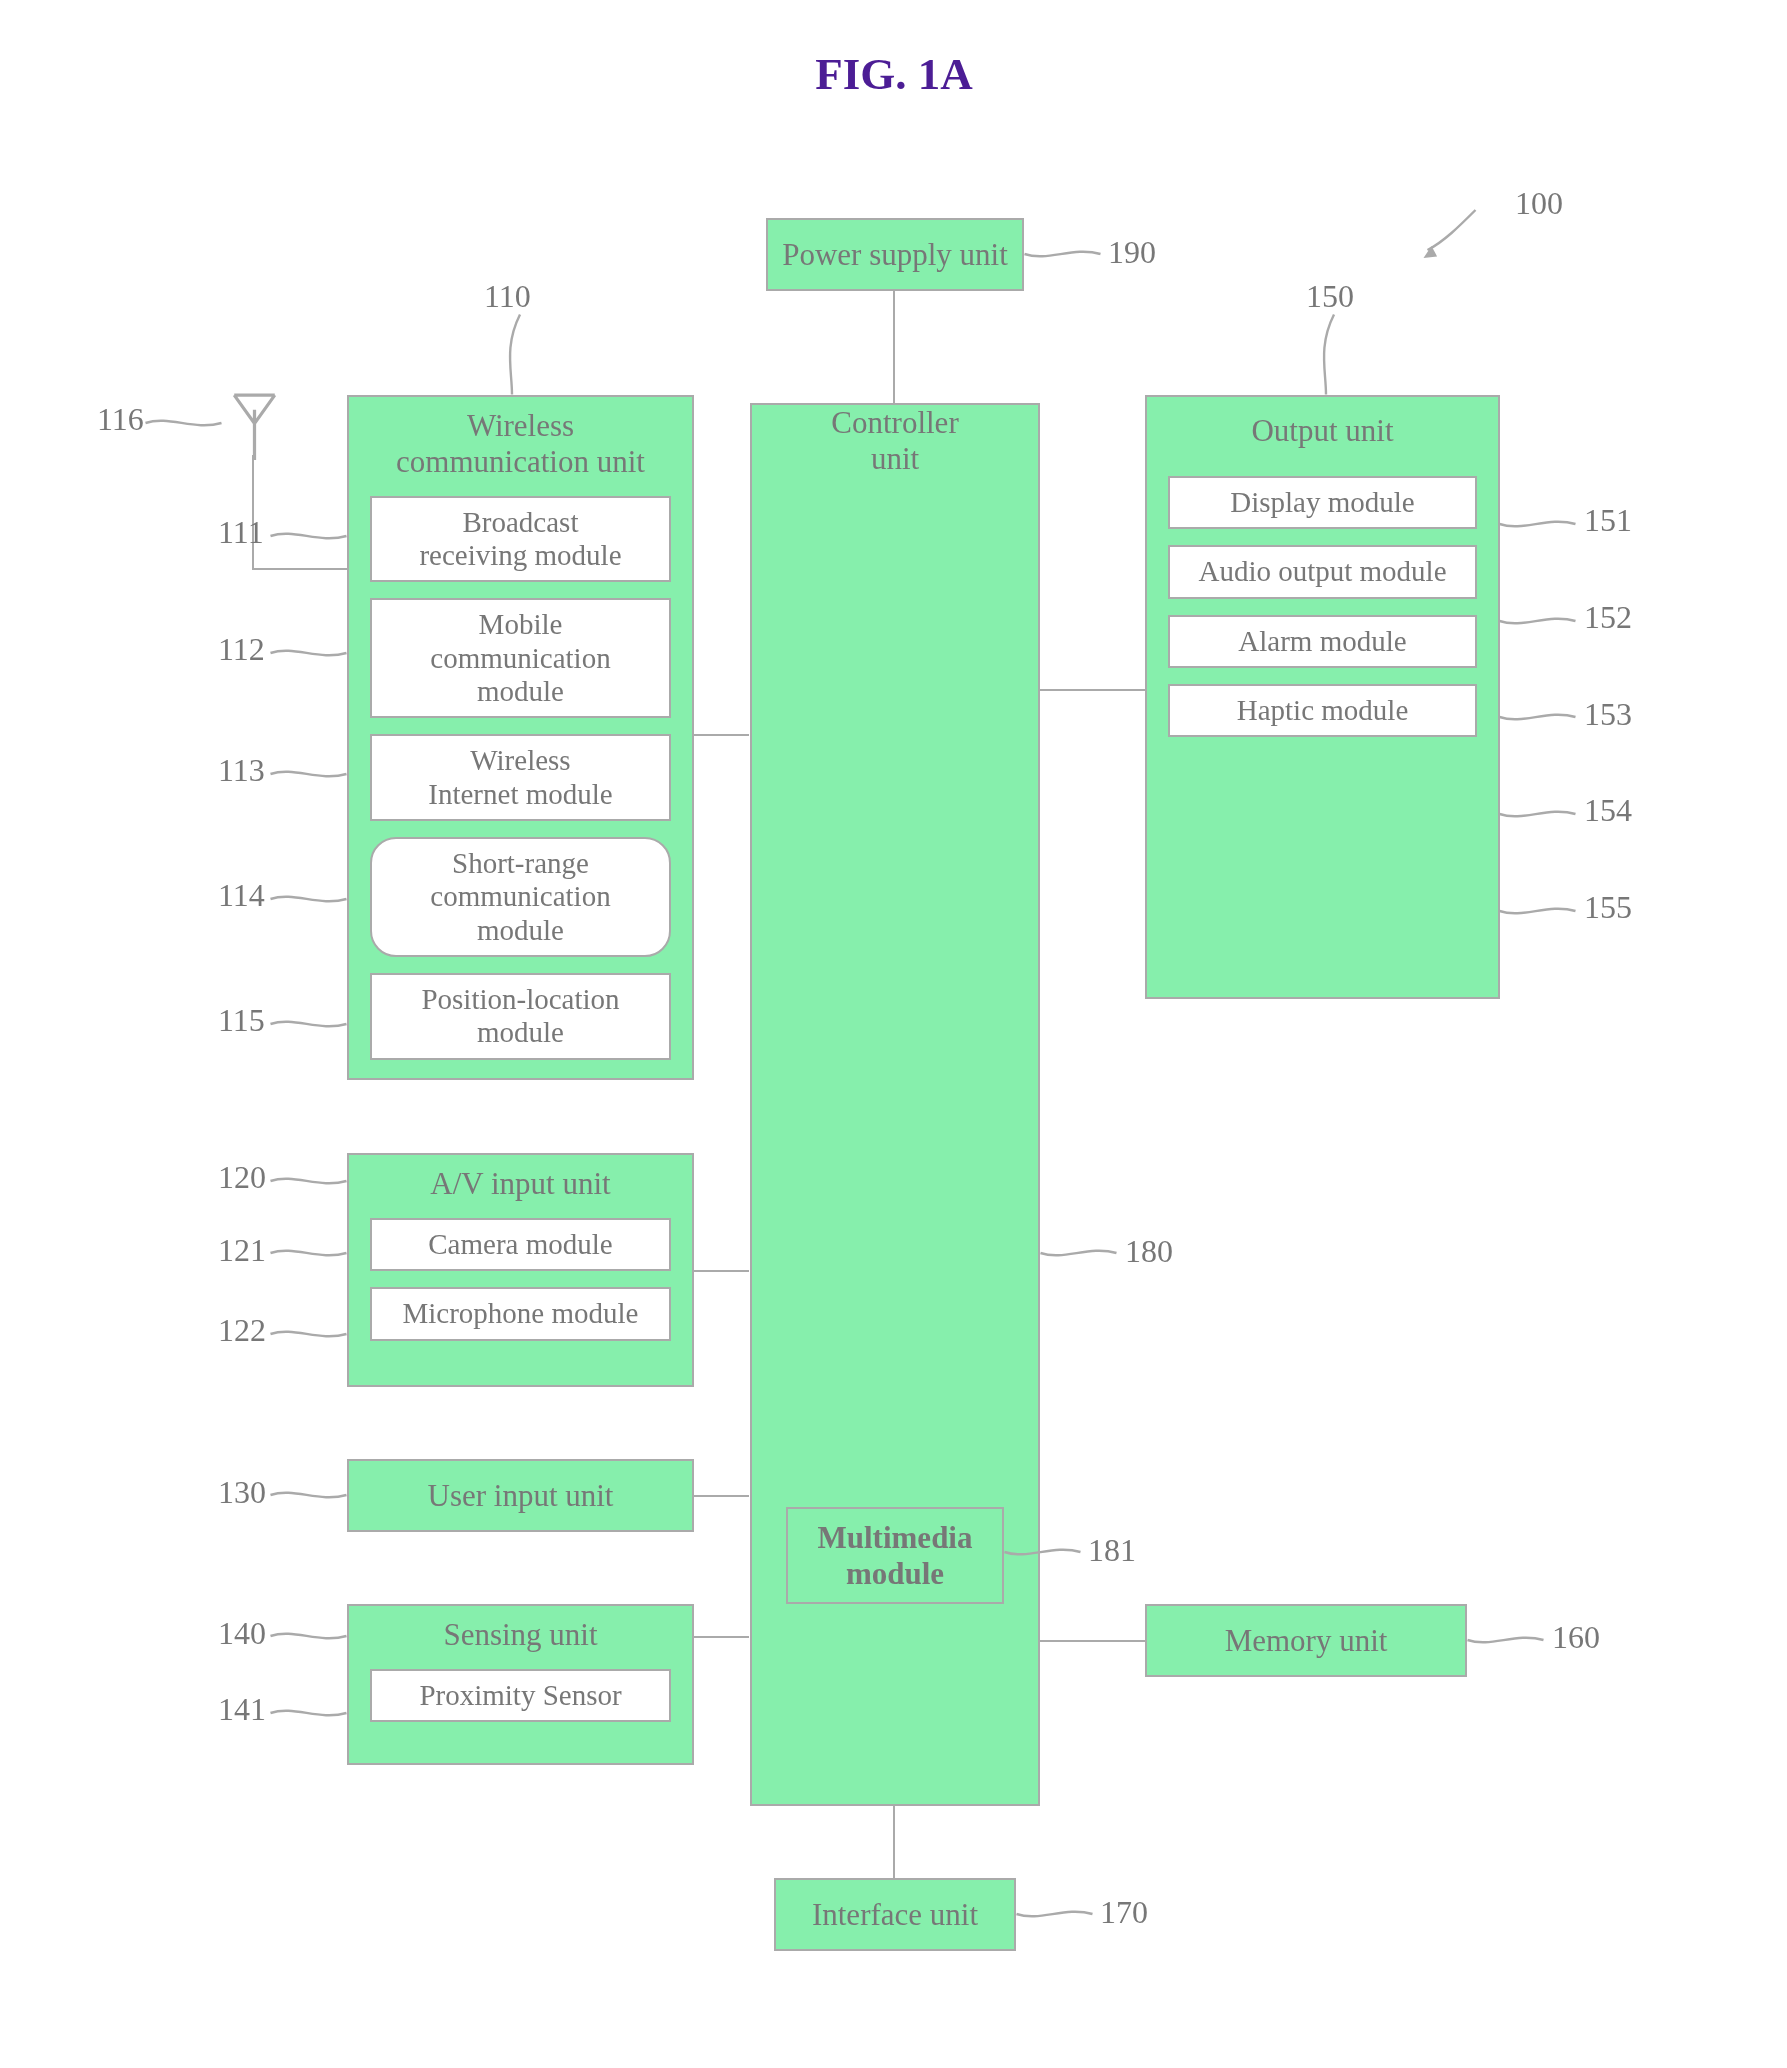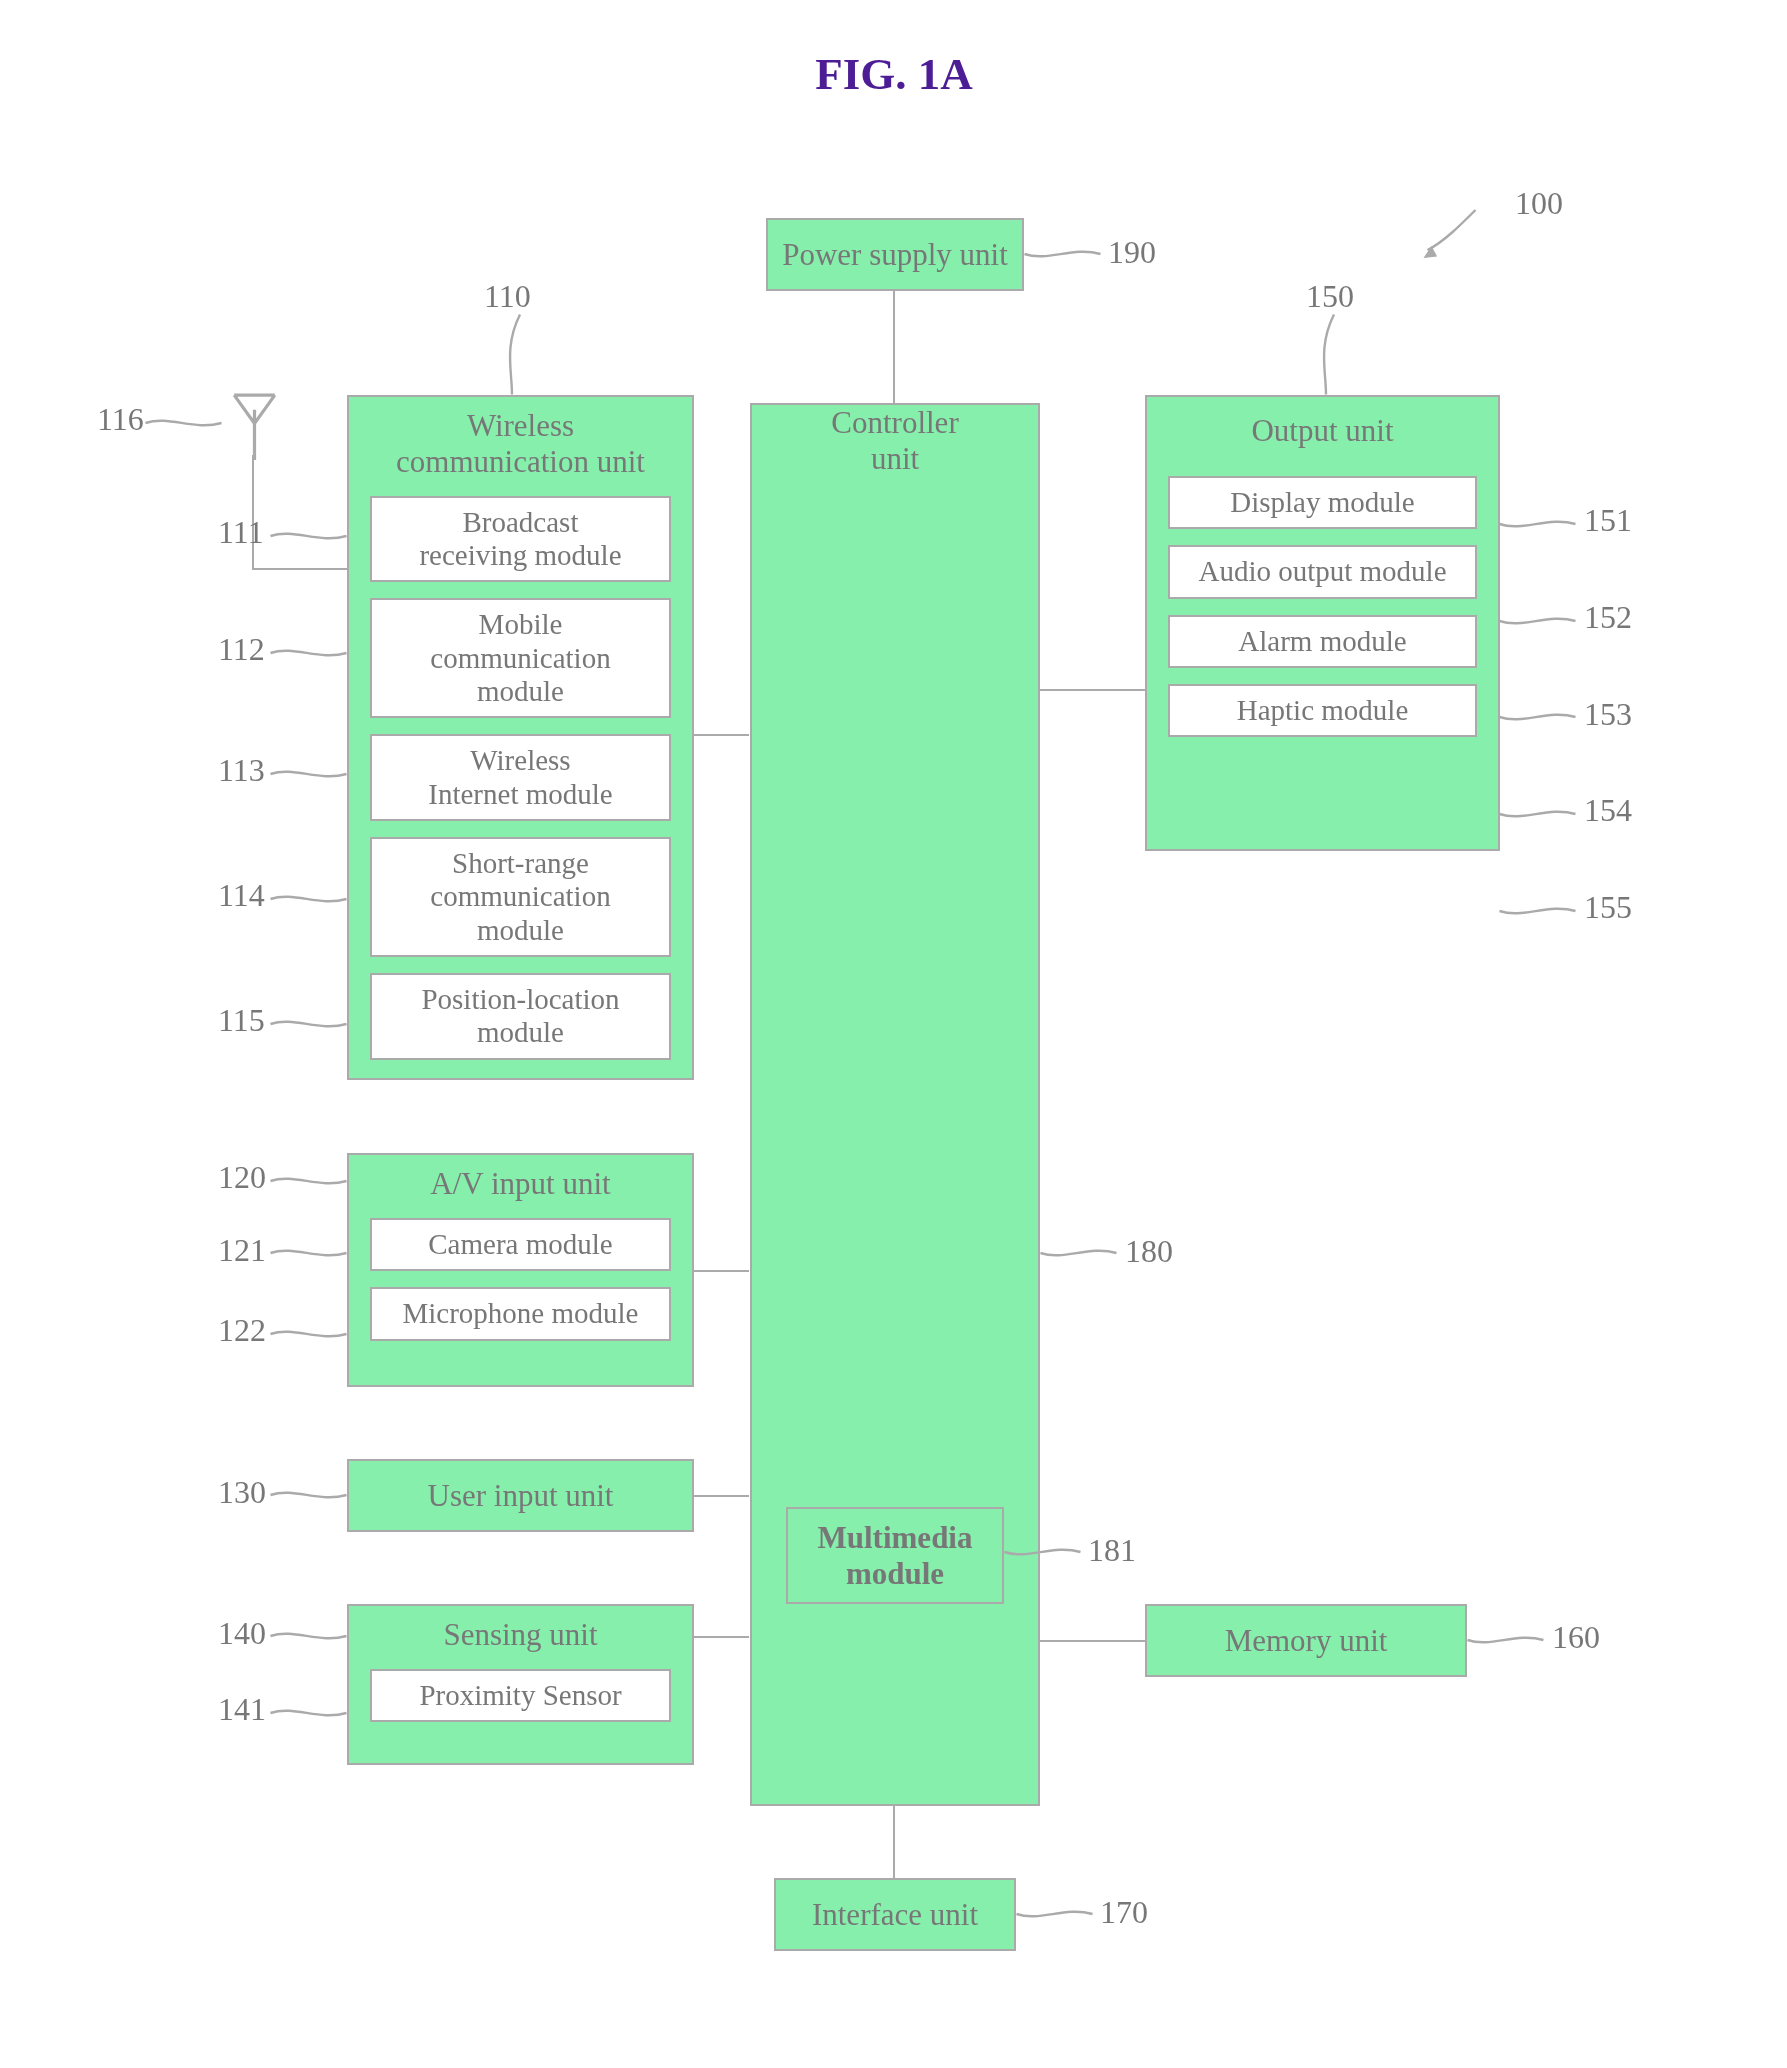--- a/index.html
+++ b/index.html
@@ -129,21 +129,21 @@
   <div class="box" style="left:347px; top:395px; width:347px; height:685px; justify-content:flex-start;">
     <div class="group-title" style="white-space:pre-line;">Wireless
 communication unit</div>
     <div class="inner-box" style="white-space:pre-line;">Broadcast
 receiving module</div>
     <div class="inner-box" style="white-space:pre-line;">Mobile
 communication
 module</div>
     <div class="inner-box" style="white-space:pre-line;">Wireless
 Internet module</div>
-    <div class="inner-box" style="white-space:pre-line;">Short-range
+    <div class="inner-box" style="white-space:pre-line;border-radius:26px;">Short-range
 communication
 module</div>
     <div class="inner-box" style="white-space:pre-line;">Position-location
 module</div>
   </div>
 
   <svg class="lead-curve" style="left:484px; top:314px; width:64px; height:81px;" viewBox="0 0 80 100" width="64" height="81">
       <path d="M35 100 C 35 70 25 40 45 0" stroke="#aaa" stroke-width="3" fill="none"></path>
     </svg>
   <div class="lead" style="left:484px; top:278px;">110</div>
@@ -223,21 +223,21 @@
   <div class="hline" style="left:693px; top:1636px; width:56px;"></div>
   <svg class="lead-curve" style="left:270px; top:1624px; width:81px; height:32px;" viewBox="0 0 100 40" width="81" height="32">
       <path d="M0 15 C 30 5 60 25 95 15" stroke="#aaa" stroke-width="3" fill="none"></path>
     </svg>
   <div class="lead" style="left:218px; top:1615px;">140</div>
   <svg class="lead-curve" style="left:270px; top:1701px; width:81px; height:32px;" viewBox="0 0 100 40" width="81" height="32">
       <path d="M0 15 C 30 5 60 25 95 15" stroke="#aaa" stroke-width="3" fill="none"></path>
     </svg>
   <div class="lead" style="left:218px; top:1691px;">141</div>
 
-  <div class="box" style="left:1145px; top:395px; width:355px; height:456px; justify-content:flex-start;">
+  <div class="box" style="left:1145px; top:395px; width:355px; height:604px; justify-content:flex-start;">
     <div class="group-title" style="margin-top:16px; margin-bottom:19.3px;">Output unit</div>
     <div class="inner-box">Display module</div>
     <div class="inner-box">Audio output module</div>
     <div class="inner-box">Alarm module</div>
     <div class="inner-box">Haptic module</div>
   </div>
   <div class="hline" style="left:1040px; top:689px; width:105px;"></div>
 
   <svg class="lead-curve" style="left:1298px; top:314px; width:64px; height:81px;" viewBox="0 0 80 100" width="64" height="81">
       <path d="M35 100 C 35 70 25 40 45 0" stroke="#aaa" stroke-width="3" fill="none"></path>

